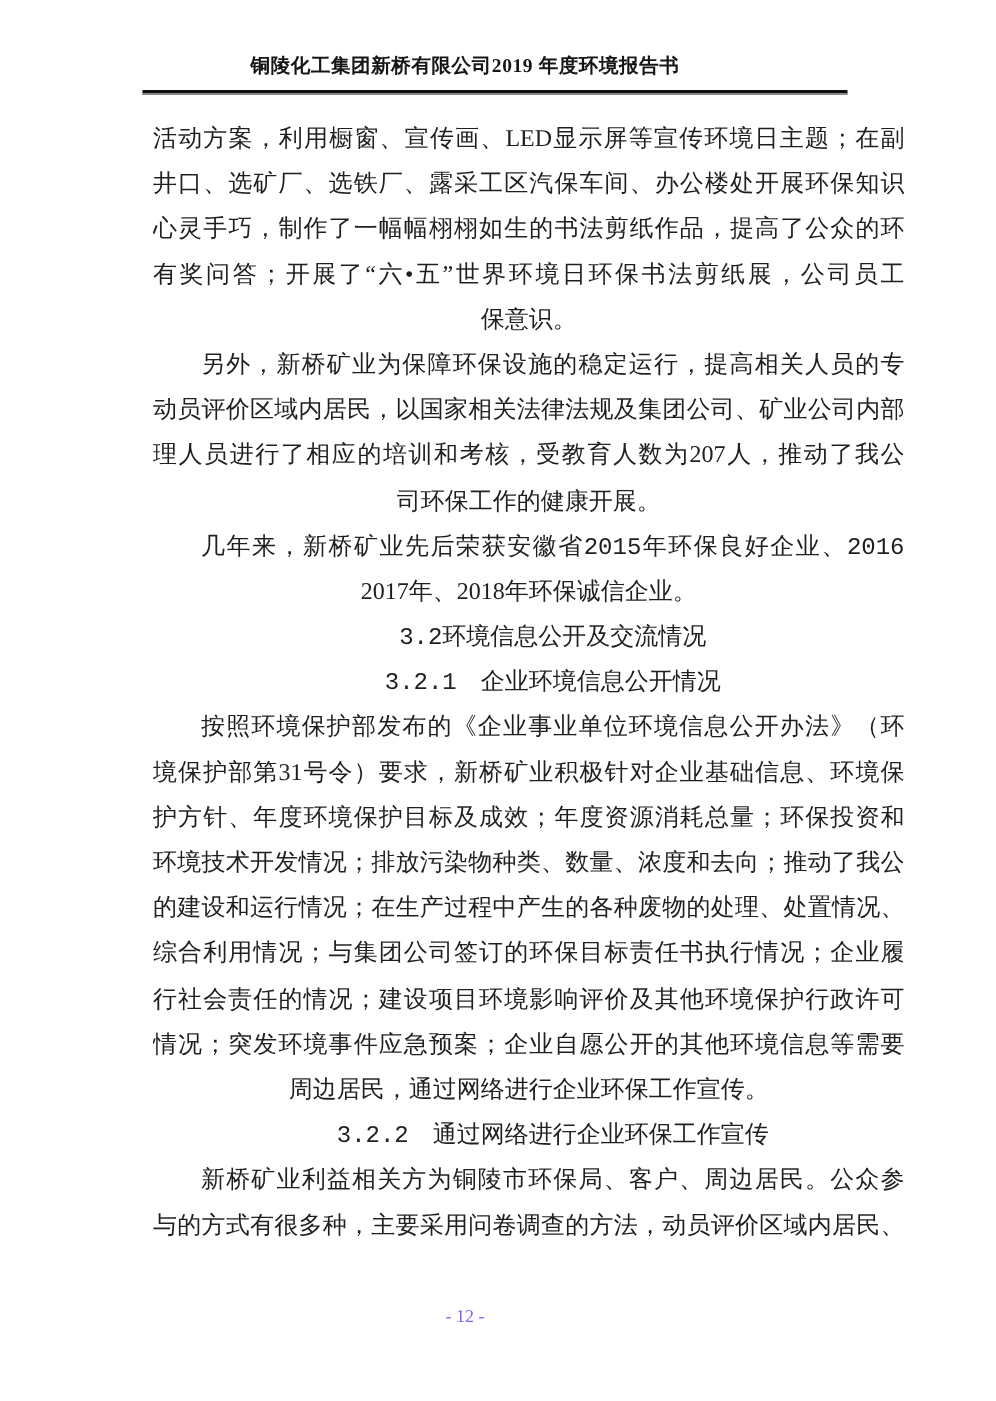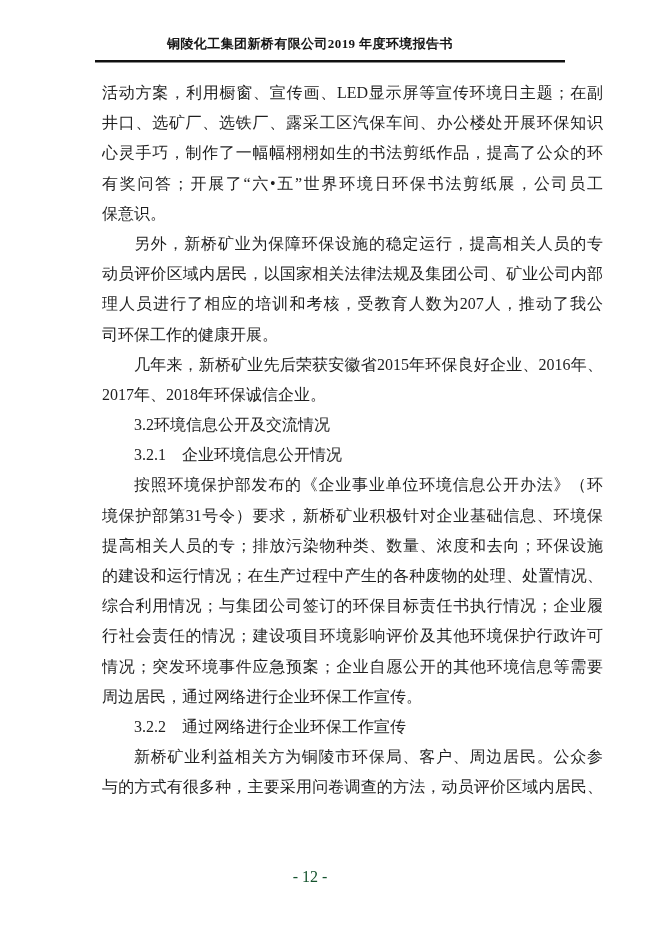--- a/index.html
+++ b/index.html
@@ -40,38 +40,40 @@
     left: 88px;
     width: 501px;
     margin-left: 14px;
   }
   .line {
     font-size: 16px;
     line-height: 30.2px;
     height: 30.2px;
     white-space: pre-wrap;
     overflow: hidden;
+    text-align: center;
   }
   .line.stretch {
     text-align: justify;
     text-align-last: justify;
     text-justify: inter-character;
   }
   .line.indent {
     text-indent: 32px;
+    font-family: Liberation Mono, monospace;
   }
   .page-footer {
     position: absolute;
     top: 869px;
     left: 0;
     right: 0;
     text-align: center;
-    font-size: 16px;
+    font-size: 12px;
     line-height: 16px;
-    color: #14532d;
+    color: #8b5cf6;
   }
 </style>
 </head>
 <body>
 
 <div class="page">
   <div class="header-title">铜陵化工集团新桥有限公司2019 年度环境报告书</div>
   <div class="header-rule"></div>
   <div class="doc-body">
       <div class="line stretch">活动方案，利用橱窗、宣传画、LED显示屏等宣传环境日主题；在副</div>
@@ -82,21 +84,22 @@
       <div class="line indent stretch">另外，新桥矿业为保障环保设施的稳定运行，提高相关人员的专</div>
       <div class="line stretch">动员评价区域内居民，以国家相关法律法规及集团公司、矿业公司内部</div>
       <div class="line stretch">理人员进行了相应的培训和考核，受教育人数为207人，推动了我公</div>
       <div class="line">司环保工作的健康开展。</div>
       <div class="line indent stretch">几年来，新桥矿业先后荣获安徽省2015年环保良好企业、2016年、</div>
       <div class="line">2017年、2018年环保诚信企业。</div>
       <div class="line indent">3.2环境信息公开及交流情况</div>
       <div class="line indent">3.2.1　企业环境信息公开情况</div>
       <div class="line indent stretch">按照环境保护部发布的《企业事业单位环境信息公开办法》（环</div>
       <div class="line stretch">境保护部第31号令）要求，新桥矿业积极针对企业基础信息、环境保</div>
-      <div class="line stretch">提高相关人员的专；排放污染物种类、数量、浓度和去向；环保设施</div>
+      <div class="line stretch">护方针、年度环境保护目标及成效；年度资源消耗总量；环保投资和</div>
+      <div class="line stretch">环境技术开发情况；排放污染物种类、数量、浓度和去向；推动了我公</div>
       <div class="line stretch">的建设和运行情况；在生产过程中产生的各种废物的处理、处置情况、</div>
       <div class="line stretch">综合利用情况；与集团公司签订的环保目标责任书执行情况；企业履</div>
       <div class="line stretch">行社会责任的情况；建设项目环境影响评价及其他环境保护行政许可</div>
       <div class="line stretch">情况；突发环境事件应急预案；企业自愿公开的其他环境信息等需要</div>
       <div class="line">周边居民，通过网络进行企业环保工作宣传。</div>
       <div class="line indent">3.2.2　通过网络进行企业环保工作宣传</div>
       <div class="line indent stretch">新桥矿业利益相关方为铜陵市环保局、客户、周边居民。公众参</div>
       <div class="line stretch">与的方式有很多种，主要采用问卷调查的方法，动员评价区域内居民、</div>
     </div>
   <div class="page-footer">- 12 -</div>

